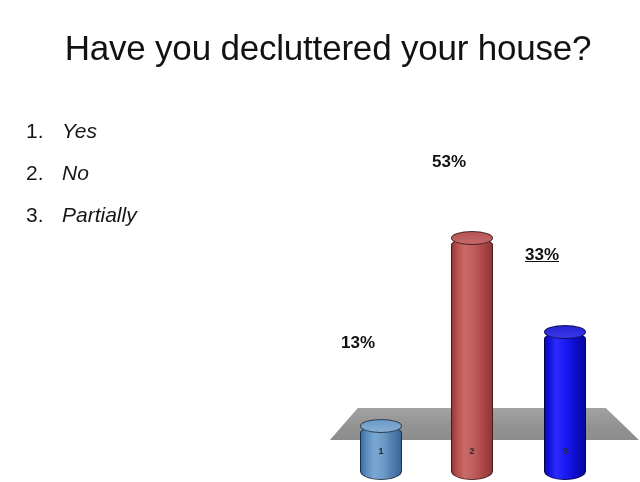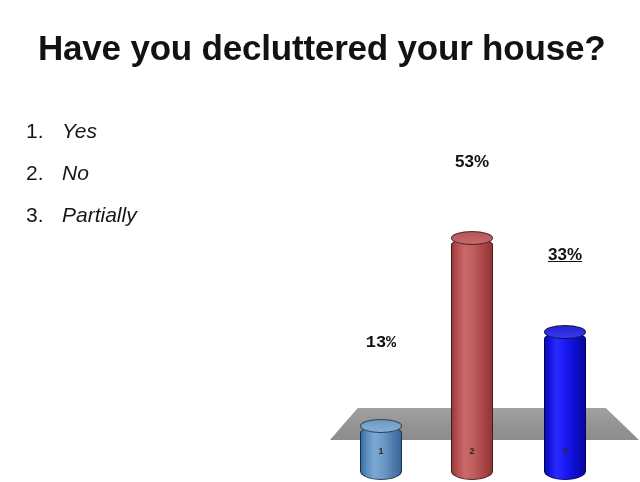--- a/index.html
+++ b/index.html
@@ -16,24 +16,25 @@
     color: #1a1a1a;
   }
 
   
   #slide-title {
     position: absolute;
     left: 38px;
     top: 28px;
     width: 580px;
     font-size: 35px;
-    font-weight: 700;
+    font-weight: 400;
     letter-spacing: -0.2px;
     color: #121212;
     white-space: nowrap;
+    text-align: center;
   }
 
   
   #answer-list {
     position: absolute;
     left: 26px;
     top: 110px;
     width: 270px;
     margin: 0;
     padding: 0;
@@ -147,27 +148,27 @@
       #0a0ab4 0%, #1414e0 12%, #2b2bff 28%,
       #1a1af4 50%, #0d0dcd 76%, #07079f 100%);
   }
   #bar-3 .bar-cap {
     background: linear-gradient(180deg, #2424cf 0%, #3a3aee 100%);
   }
 
   
   .bar-value {
     position: absolute;
-    text-align: center;
+    text-align: left;
     font-size: 17px;
     font-weight: 700;
     color: #111111;
     width: 80px;
   }
-  #value-1 { left: 23px;  top: 193px; font-family: Liberation Mono, monospace; }
+  #value-1 { left: 23px;  top: 193px; }
   #value-2 { left: 114px; top: 12px;  }
   #value-3 { left: 207px; top: 105px; text-decoration: underline; }
 
   
   .cat-label {
     position: absolute;
     top: 306px;
     width: 60px;
     text-align: center;
     font-size: 9px;

